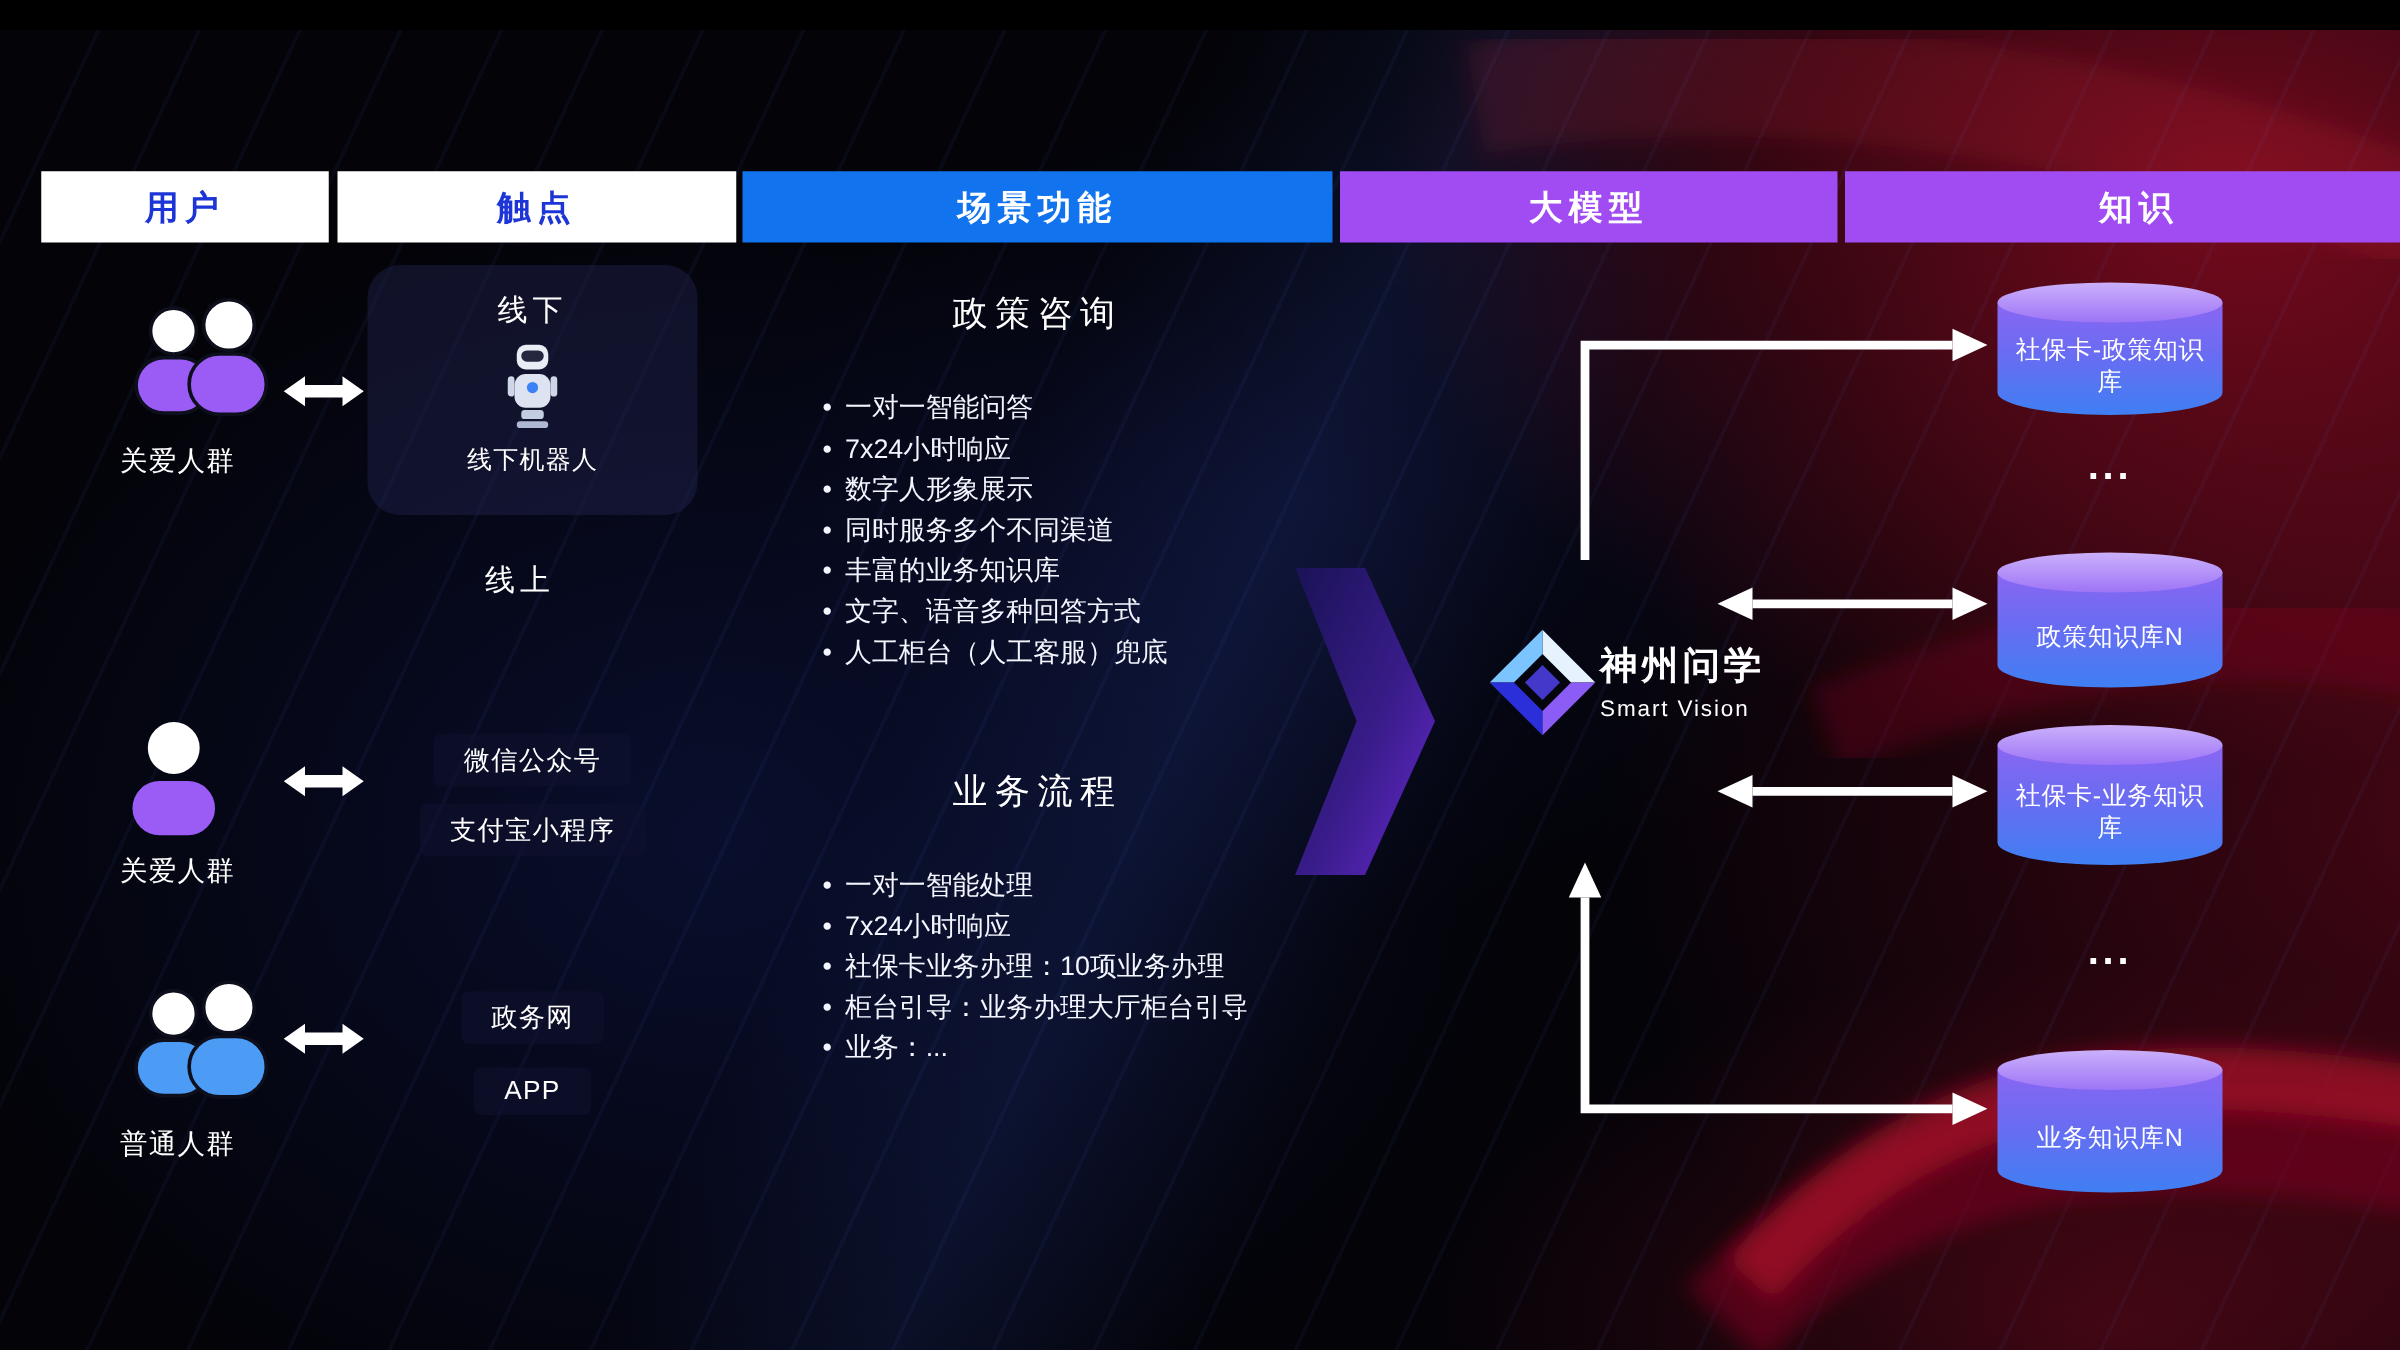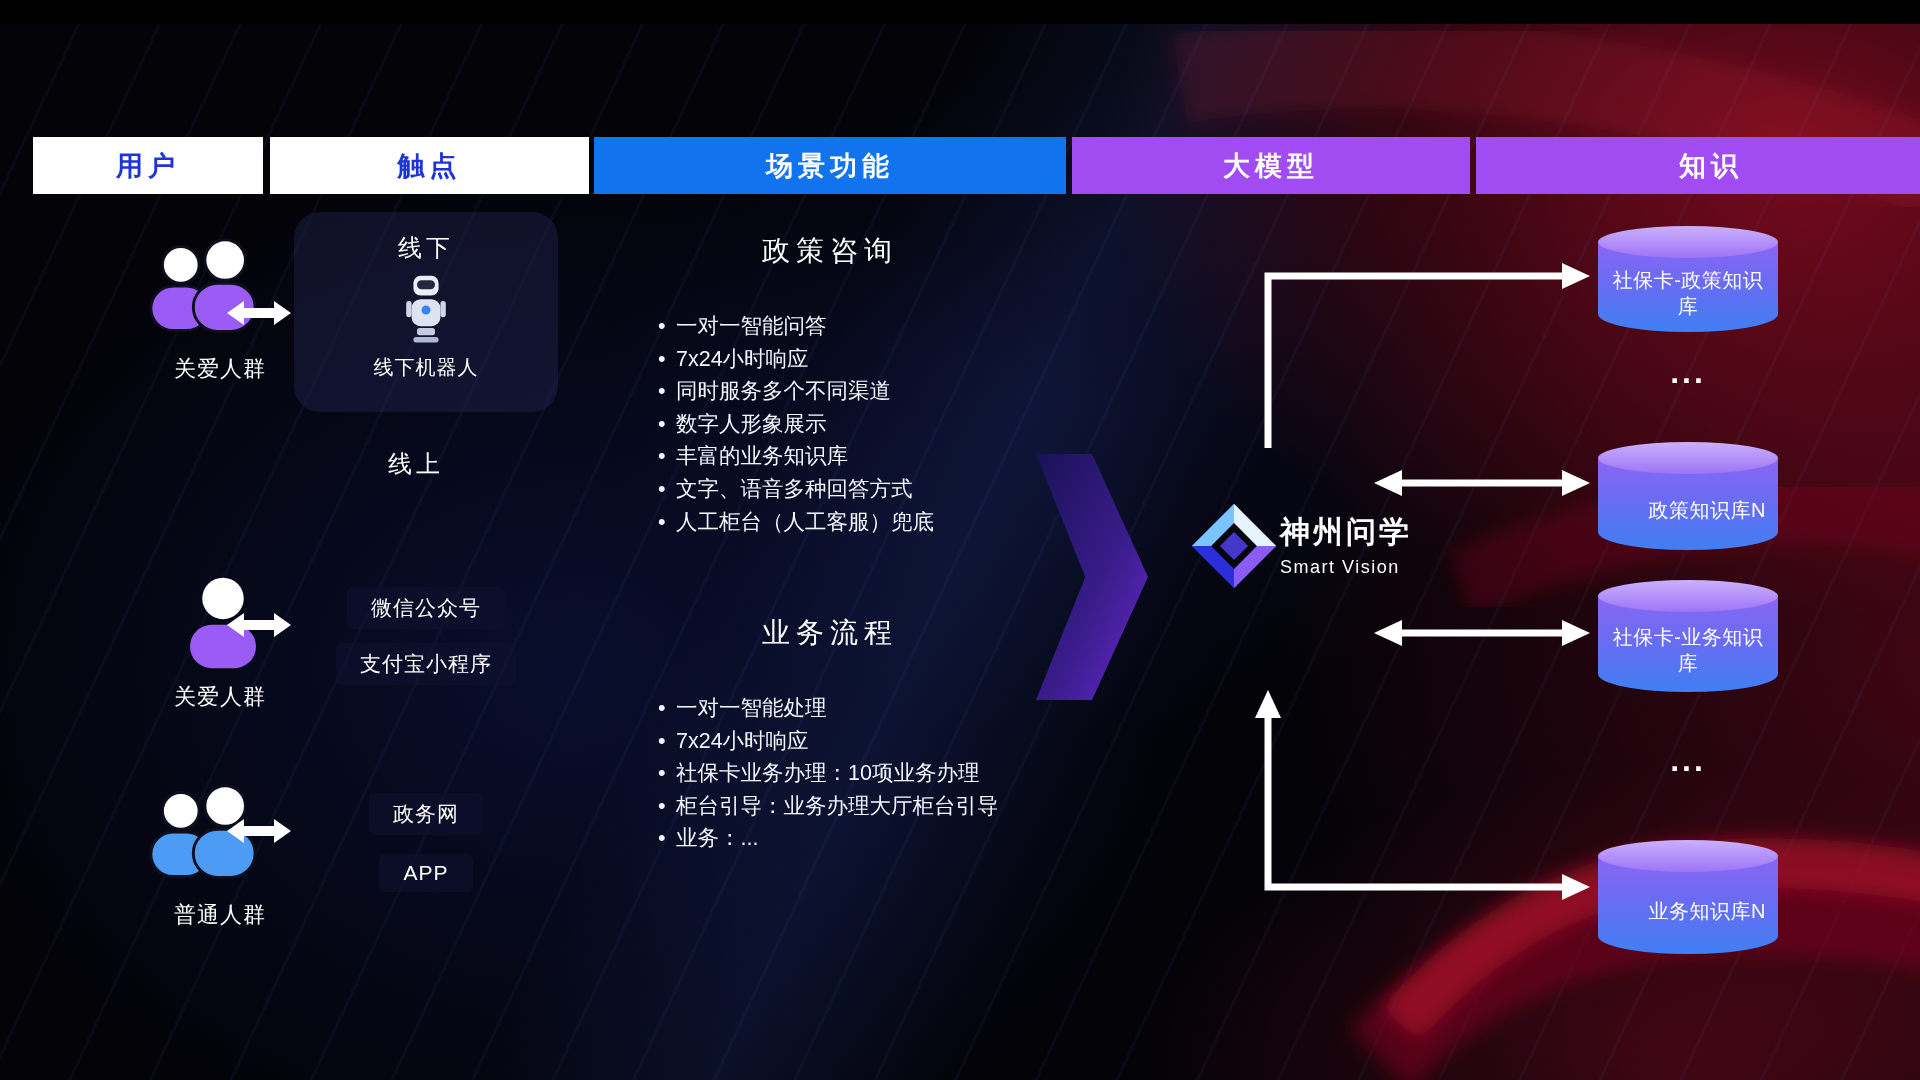--- a/index.html
+++ b/index.html
@@ -30,21 +30,21 @@
        font-size:27px;font-weight:bold;letter-spacing:5px;}
   .hdr-white{background:#fff;color:var(--header-text,#1d35d6);}
   .hdr-blue{background:var(--header-blue,#1173ee);color:#fff;}
   .hdr-purple{background:var(--header-purple,#a04cf2);color:#fff;}
   .pos-h1{left:33px;width:230px;}
   .pos-h2{left:270px;width:319px;}
   .pos-h3{left:594px;width:472px;}
   .pos-h4{left:1072px;width:398px;}
   .pos-h5{left:1476px;width:470px;}
   
-  .user{position:absolute;width:170px;z-index:2;display:flex;flex-direction:column;align-items:flex-end;}
+  .user{position:absolute;width:170px;z-index:2;display:flex;flex-direction:column;align-items:flex-start;}
   .user-label{margin-top:10px;font-size:22px;letter-spacing:1px;}
   .fill-purple{fill:var(--user-purple,#9a5cf5);}
   .fill-blue{fill:var(--user-blue,#4c9bf5);}
   .harrow{position:absolute;z-index:2;width:66px;height:26px;}
   .harrow polygon{fill:#fff;}
   
   .offline-box{position:absolute;left:294px;top:188px;width:264px;height:200px;z-index:2;
     background:rgba(34,36,78,.45);border-radius:26px;
     display:flex;flex-direction:column;align-items:center;padding-top:20px;box-sizing:border-box;}
   .offline-title{font-size:24px;letter-spacing:4px;}
@@ -78,21 +78,21 @@
   .connectors .hd{fill:var(--connector,#fff);}
   
   .cylinder{position:absolute;left:1598px;width:180px;z-index:2;}
   .pos-c1{top:202px;height:106px;} .pos-c2{top:418px;height:108px;}
   .pos-c3{top:556px;height:112px;} .pos-c4{top:816px;height:114px;}
   .cyl-top{position:absolute;left:0;right:0;top:0;height:32px;border-radius:50%;
     background:linear-gradient(180deg,var(--cyl-top-light,#cbb0fb),var(--cyl-top-dark,#9d74f6));z-index:2;}
   .cyl-body{position:absolute;left:0;right:0;top:16px;bottom:0;
     background:linear-gradient(180deg,var(--cyl-body-top,#8a66f3) 0%,#6a6cf2 45%,var(--cyl-body-bottom,#3f7ff3) 100%);
     border-radius:0 0 90px 90px / 0 0 18px 18px;
-    display:flex;align-items:center;justify-content:flex-end;padding:18px 12px 6px;box-sizing:border-box;}
+    display:flex;align-items:center;justify-content:center;padding:18px 12px 6px;box-sizing:border-box;}
   .cyl-label{font-size:20px;text-align:center;line-height:1.3;letter-spacing:.5px;}
   .dots{position:absolute;left:1628px;width:120px;z-index:2;text-align:center;
     font-size:32px;font-weight:bold;letter-spacing:3px;}
   .pos-d1{top:330px;} .pos-d2{top:718px;}
 </style>
 </head>
 <body>
 
 <div class="stage">
 
@@ -186,22 +186,22 @@
   </div>
   <div class="channel pos-ch4">
     <span>APP</span>
   </div>
 
   <div class="scene pos-s1">
     <h2 class="scene-title">政策咨询</h2>
     <ul class="bullets">
       <li>一对一智能问答</li>
       <li>7x24小时响应</li>
+      <li>数字人形象展示</li>
       <li>同时服务多个不同渠道</li>
-      <li>数字人形象展示</li>
       <li>丰富的业务知识库</li>
       <li>文字、语音多种回答方式</li>
       <li>人工柜台（人工客服）兜底</li>
     </ul>
   </div>
 
   <div class="scene pos-s2">
     <h2 class="scene-title">业务流程</h2>
     <ul class="bullets">
       <li>一对一智能处理</li>

